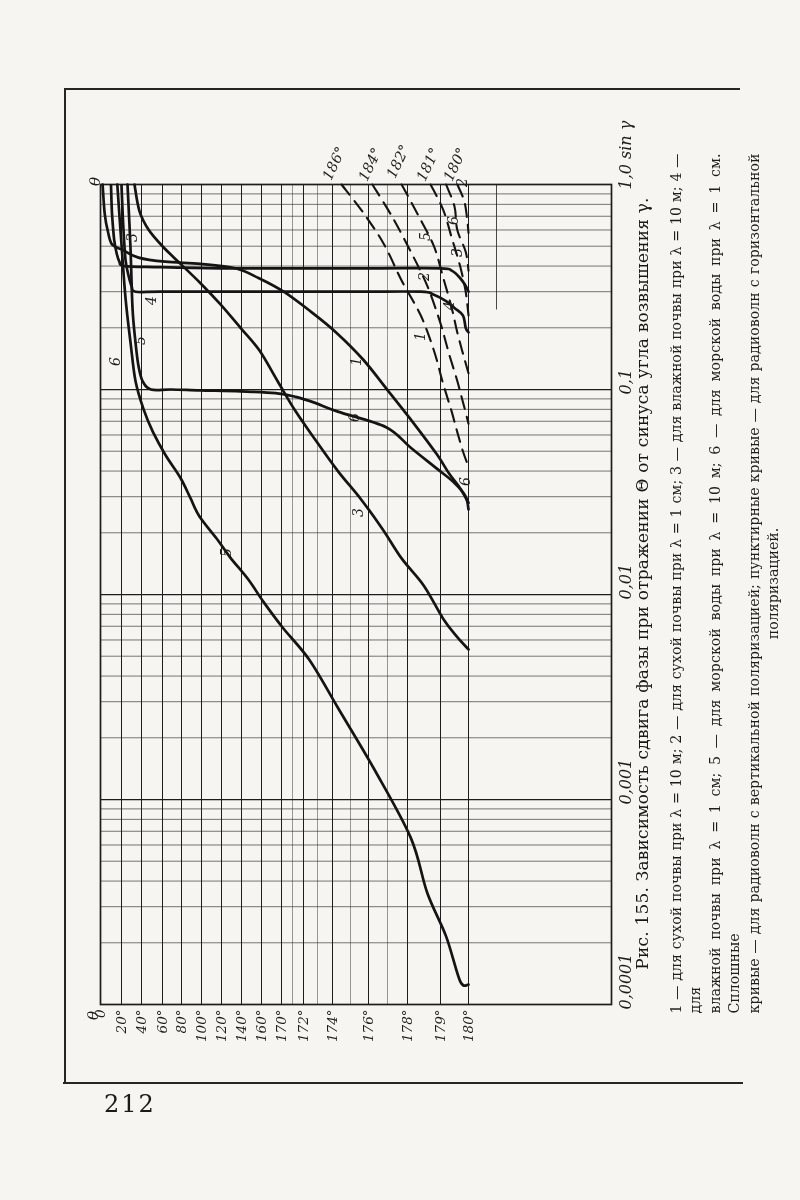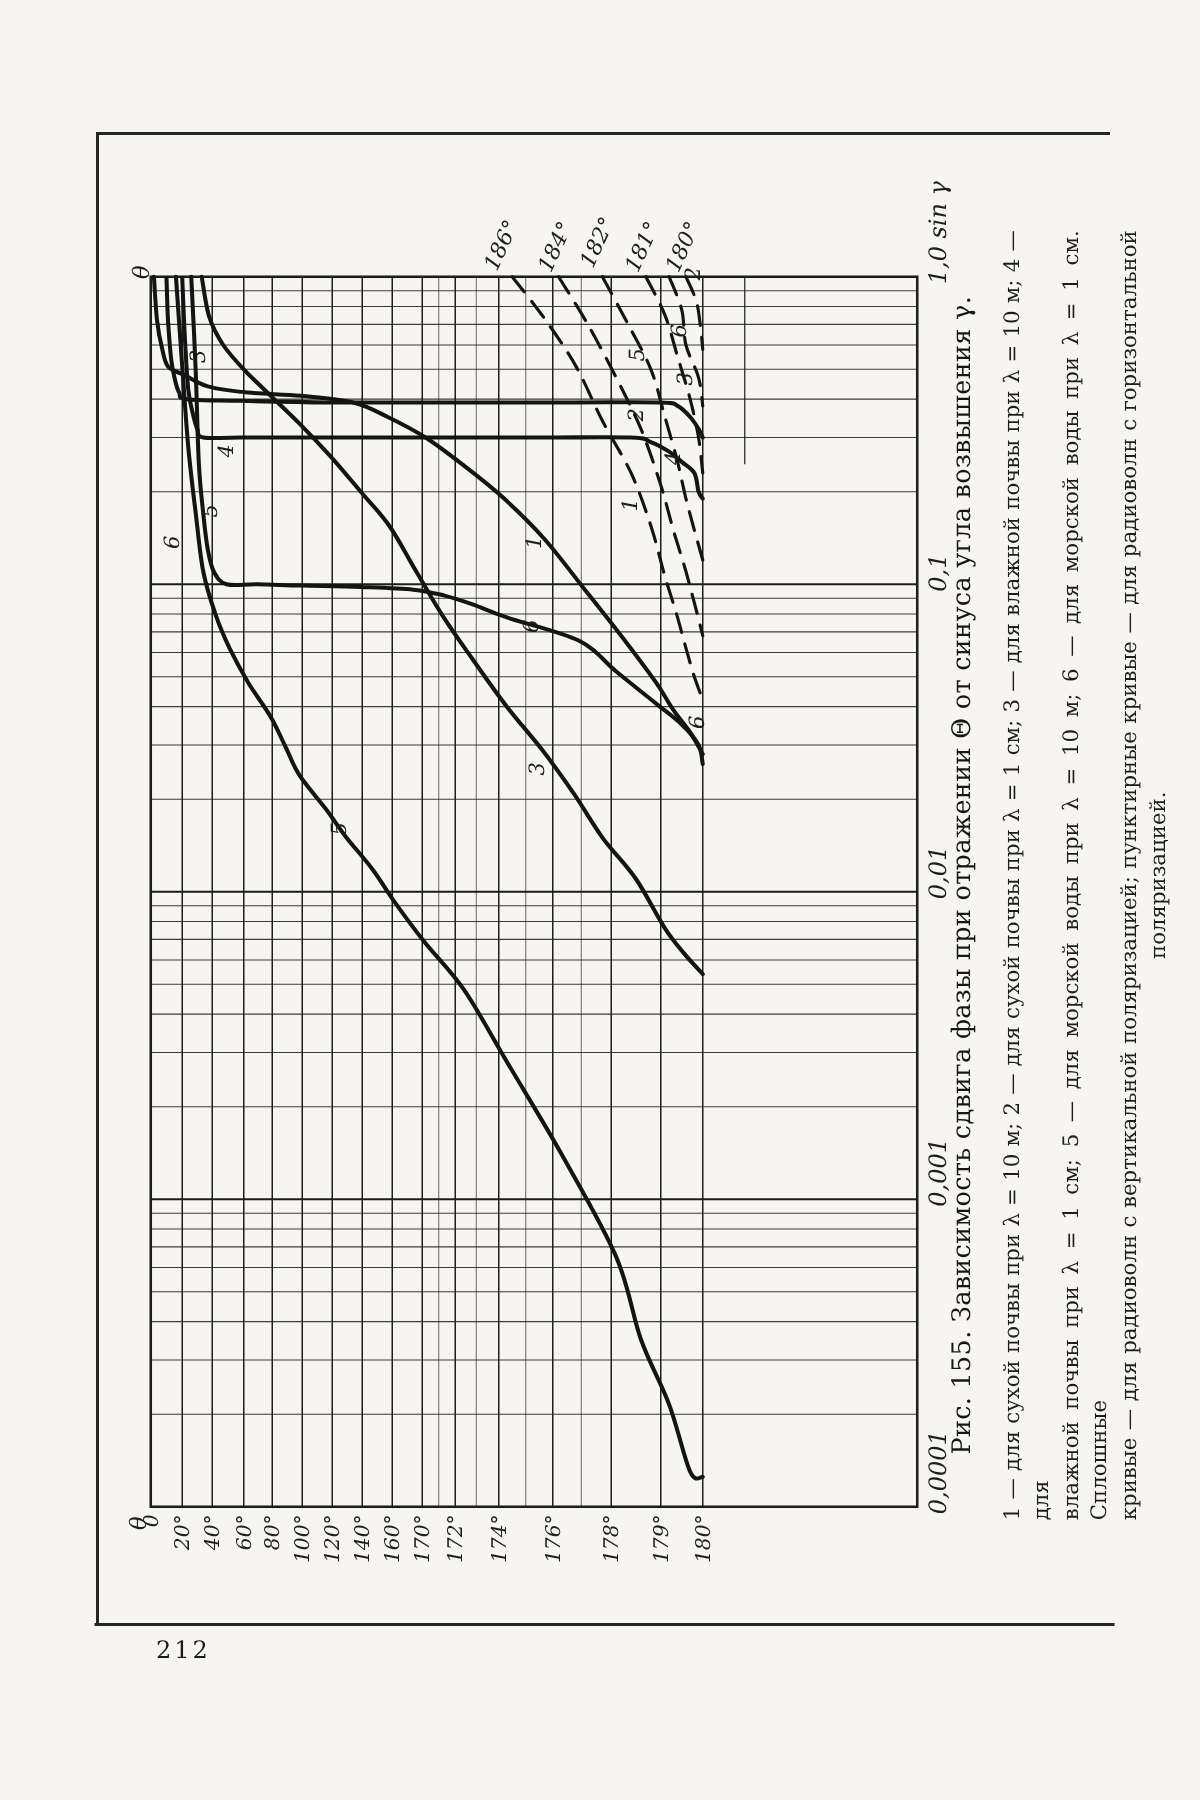--- a/index.html
+++ b/index.html
@@ -2,21 +2,21 @@
 <html><head>
 <meta charset="utf-8">
 <style>
   html,body{margin:0;padding:0;}
   body{width:800px;height:1200px;background:#f6f5f1;overflow:hidden;}
   .page{position:relative;width:800px;height:1200px;font-family:"DejaVu Serif",serif;color:#1c1c1c;}
   .rule{position:absolute;background:#262626;}
   .rule-top{left:64px;top:88px;width:676px;height:2px;}
   .rule-left{left:64px;top:88px;width:2px;height:995px;}
   .rule-bottom{left:63px;top:1082px;width:680px;height:2px;}
-  .page-number{position:absolute;left:104px;top:1090px;font-size:16px;letter-spacing:2px;color:#1a1a1a;}
+  .page-number{position:absolute;left:104px;top:1090px;font-size:24px;letter-spacing:2px;color:#1a1a1a;}
   .figure{position:absolute;left:-88px;top:246px;width:992px;height:675px;transform:rotate(-90deg);}
   .figure svg{position:absolute;left:0;top:0;}
   .fig-caption{position:absolute;left:60px;top:561px;width:872px;text-align:center;
       font-size:17px;letter-spacing:.2px;color:#161616;}
   .fig-legend{position:absolute;left:66px;top:596px;width:860px;font-size:14.2px;
       line-height:19.4px;color:#1d1d1d;}
   .legend-line{text-align:justify;text-align-last:justify;white-space:normal;}
   .legend-line.center{text-align:center;text-align-last:center;}
 </style>
 </head>

